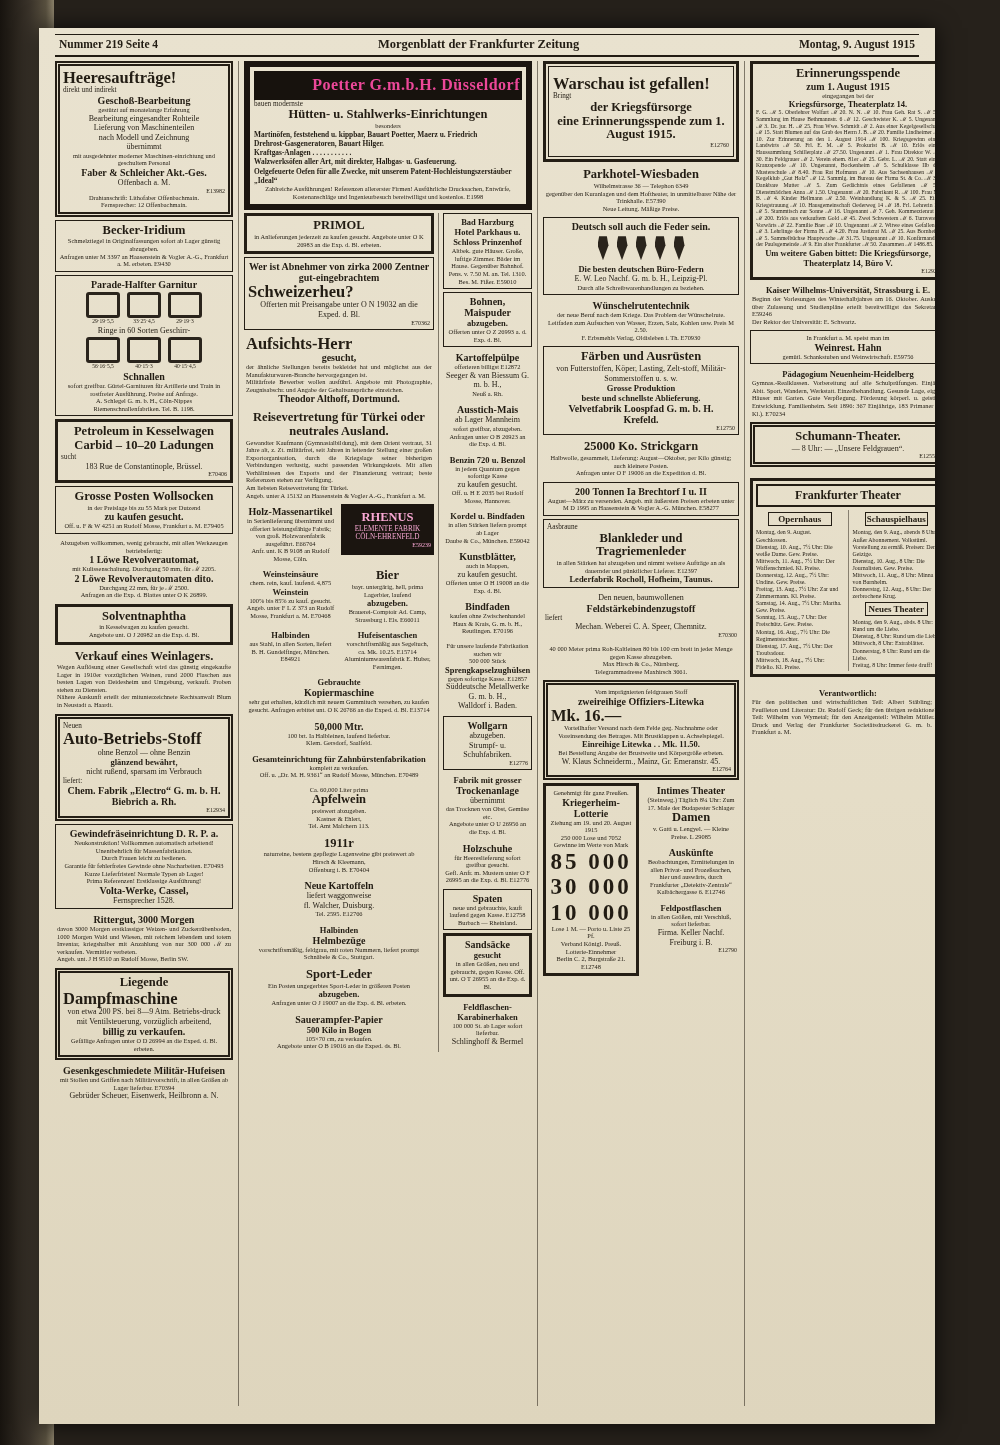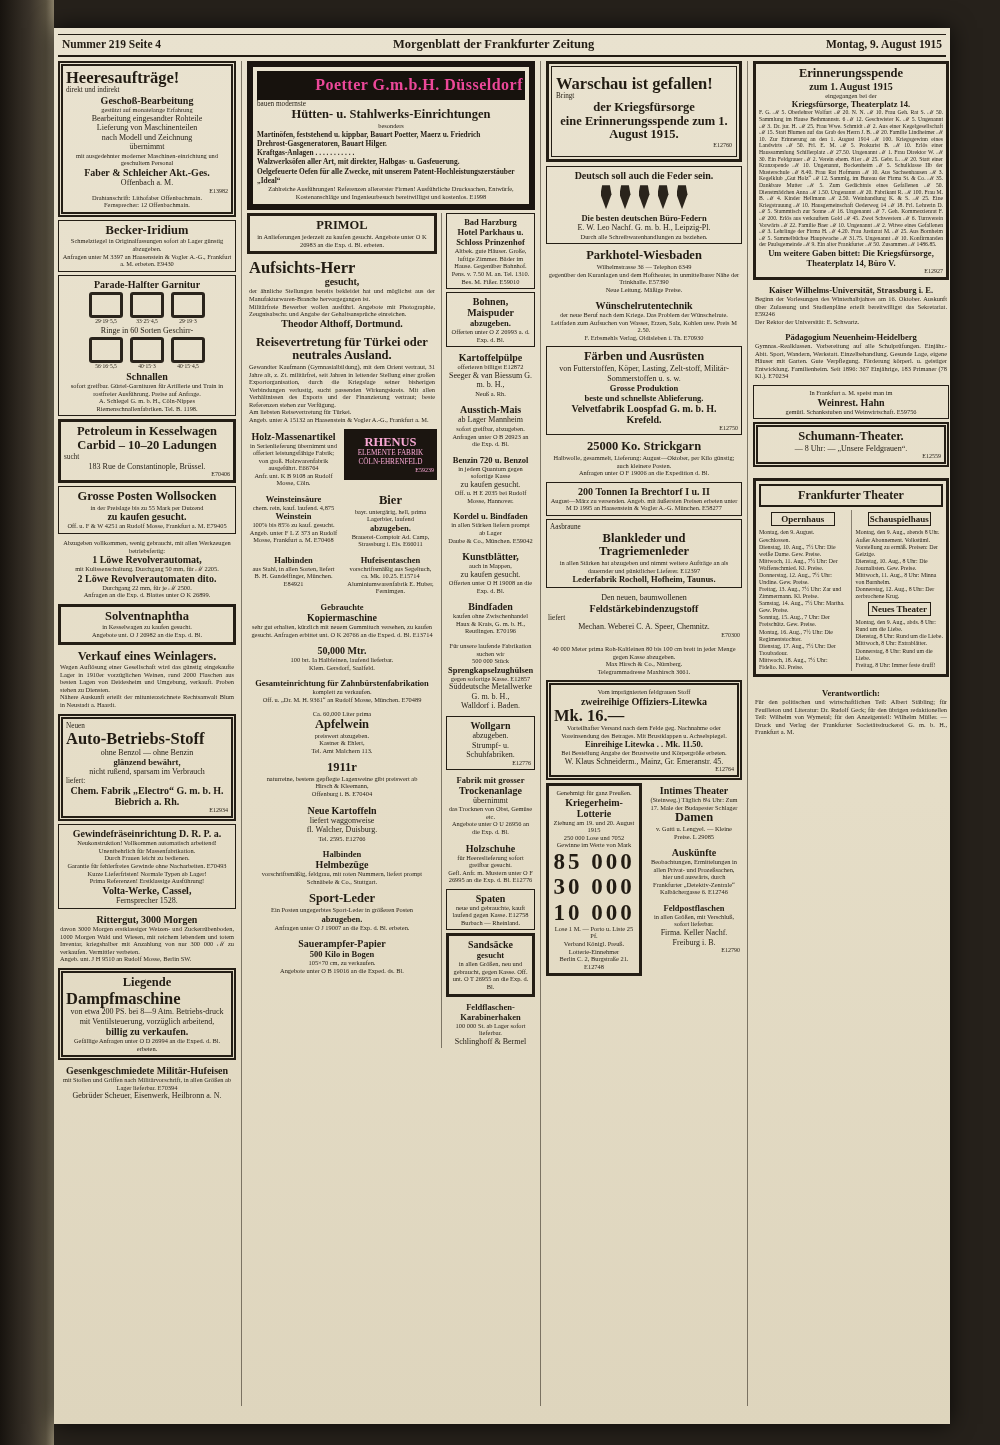--- a/index.html
+++ b/index.html
@@ -1,19 +1,19 @@
 <!DOCTYPE html>
 <html><head>
 <meta charset="utf-8">
 <style>
   html,body{margin:0;padding:0}
   body{width:1000px;height:1445px;background:#26211b;font-family:"Liberation Serif","DejaVu Serif",serif;position:relative;overflow:hidden}
   .edge-left{position:absolute;left:0;top:0;width:54px;height:1445px;background:linear-gradient(90deg,#17130e,#3a332a 55%,#58503f 85%,#8a8069);}
   .edge-right{position:absolute;right:0;top:0;width:50px;height:1445px;background:linear-gradient(270deg,#151italic10f,#241f18 40%,#4a4234 80%,#6e6450);}
-  .page{position:absolute;left:54px;top:28px;width:896px;height:1396px;background:linear-gradient(180deg,#e9e2cf,#e5ddc7 55%,#ded5bd);color:#221c13;box-shadow:0 0 22px rgba(0,0,0,.75);padding:6px 4px;box-sizing:border-box;overflow:hidden}
+  .page{position:absolute;left:39px;top:28px;width:896px;height:1396px;background:linear-gradient(180deg,#e9e2cf,#e5ddc7 55%,#ded5bd);color:#221c13;box-shadow:0 0 22px rgba(0,0,0,.75);padding:6px 16px;box-sizing:border-box;overflow:hidden}
   .masthead{display:flex;justify-content:space-between;align-items:baseline;font-weight:bold;font-size:11.5px;border-top:1px solid #221c13;border-bottom:2px solid #221c13;padding:2px 4px 3px;margin-bottom:4px}
   .masthead .c{font-size:12.5px}
   .cols{display:flex;gap:5px;align-items:flex-start}
   .cols>*+*{border-left:1px solid rgba(40,32,22,.55);padding-left:5px}
   .col{display:flex;flex-direction:column;gap:3px;overflow:hidden}
   .col1{flex:0 0 178px;height:1345px}
   .mid{flex:0 0 288px;height:1345px;display:flex;flex-direction:column;gap:3px;overflow:hidden}
   .midrow{display:flex;gap:4px}
   .col2{flex:0 0 190px;overflow:hidden}
   .col3{flex:1;overflow:hidden;border-left:1px solid rgba(40,32,22,.55);padding-left:4px}
@@ -188,20 +188,26 @@
 Oelgefeuerte Oefen für alle Zwecke, mit unserem Patent-Hochleistungszerstäuber „Ideal“</div>
             <div class="b tiny">Zahlreiche Ausführungen! Referenzen allererster Firmen! Ausführliche Drucksachen, Entwürfe, Kostenanschläge und Ingenieurbesuch bereitwilligst und kostenlos.  E1998</div>
           </div>
         </div>
       <div class="midrow">
         <div class="col col2">
             <div class="ad f-thick">
               <div class="b h2">PRIMOL</div>
               <div class="b tiny">in Anlieferungen jederzeit zu kaufen gesucht. Angebote unter O K 26983 an die Exp. d. Bl. erbeten.</div>
             </div>
+            <div class="ad f-single">
+              <div class="b h3">Wer ist Abnehmer von zirka 2000 Zentner gut-eingebrachtem</div>
+              <div class="b h1">Schweizerheu?</div>
+              <div class="b body">Offerten mit Preisangabe unter O N 19032 an die Exped. d. Bl.</div>
+              <div class="b enum">E70362</div>
+            </div>
             <div class="ad f-none">
               <div class="b h1">Aufsichts-Herr</div>
               <div class="b h3">gesucht,</div>
               <div class="b tinyl">der ähnliche Stellungen bereits bekleidet hat und möglichst aus der Manufakturwaren-Branche hervorgegangen ist.
 Militärfreie Bewerber wollen ausführl. Angebote mit Photographie, Zeugnisabschr. und Angabe der Gehaltsansprüche einreichen.</div>
               <div class="b h3">Theodor Althoff, Dortmund.</div>
             </div>
             <div class="ad f-none">
               <div class="b h2">Reisevertretung für Türkei oder neutrales Ausland.</div>
               <div class="b tinyl">Gewandter Kaufmann (Gymnasialbildung), mit dem Orient vertraut, 31 Jahre alt, z. Zt. militärfrei, seit Jahren in leitender Stellung einer großen Exportorganisation, durch die Kriegslage seiner bisherigen Verbindungen verlustig, sucht passenden Wirkungskreis. Mit allen Verhältnissen des Exports und der Finanzierung vertraut; beste Referenzen stehen zur Verfügung.
@@ -407,32 +413,32 @@
     </div>
 
     <div class="col col4">
         <div class="ad f-ornate">
           <div class="b h1">Warschau ist gefallen!</div>
           <div class="b small">Bringt</div>
           <div class="b h2">der Kriegsfürsorge</div>
           <div class="b h2">eine Erinnerungsspende zum 1. August 1915.</div>
           <div class="b enum">E12760</div>
         </div>
+        <div class="ad f-none">
+          <div class="b h2">Parkhotel-Wiesbaden</div>
+          <div class="b tiny">Wilhelmstrasse 36 — Telephon 6349
+gegenüber den Kuranlagen und dem Hoftheater, in unmittelbarer Nähe der Trinkhalle.  E57390
+Neue Leitung.   Mäßige Preise.</div>
+        </div>
         <div class="ad f-single">
           <div class="b h3">Deutsch soll auch die Feder sein.</div>
           <div class="b nibs"><span class="nib"></span><span class="nib"></span><span class="nib"></span><span class="nib"></span><span class="nib"></span></div>
           <div class="b h4">Die besten deutschen Büro-Federn</div>
           <div class="b body">E. W. Leo Nachf. G. m. b. H., Leipzig-Pl.</div>
           <div class="b tiny">Durch alle Schreibwarenhandlungen zu beziehen.</div>
-        </div>
-        <div class="ad f-none">
-          <div class="b h2">Parkhotel-Wiesbaden</div>
-          <div class="b tiny">Wilhelmstrasse 36 — Telephon 6349
-gegenüber den Kuranlagen und dem Hoftheater, in unmittelbarer Nähe der Trinkhalle.  E57390
-Neue Leitung.   Mäßige Preise.</div>
         </div>
         <div class="ad f-none">
           <div class="b h3">Wünschelrutentechnik</div>
           <div class="b tiny">der neue Beruf nach dem Kriege. Das Problem der Wünschelrute. Leitfaden zum Aufsuchen von Wasser, Erzen, Salz, Kohlen usw. Preis M 2.50.
 F. Erbsmehls Verlag, Oldisleben i. Th.  E70930</div>
         </div>
         <div class="ad f-single">
           <div class="b h2">Färben und Ausrüsten</div>
           <div class="b body">von Futterstoffen, Köper, Lasting, Zelt-stoff, Militär-Sommerstoffen u. s. w.</div>
           <div class="b h4">Grosse Produktion</div>
@@ -529,28 +535,28 @@
             <div class="b h4">Kriegsfürsorge, Theaterplatz 14.</div>
             <div class="b fine">F. G. ℳ 5. Oberlehrer Wolfart ℳ 20. N. N. ℳ 10. Frau Geh. Rat S. ℳ 50. Sammlung im Hause Bethmannstr. 6 ℳ 12. Geschwister K. ℳ 5. Ungenannt ℳ 3. Dr. jur. H. ℳ 25. Frau Wwe. Schmidt ℳ 2. Aus einer Kegelgesellschaft ℳ 15. Statt Blumen auf das Grab des Herrn J. B. ℳ 20. Familie Lindheimer ℳ 10. Zur Erinnerung an den 1. August 1914 ℳ 100. Kriegsgewinn eines Landwirts ℳ 50. Frl. E. M. ℳ 5. Prokurist B. ℳ 10. Erlös einer Haussammlung Schillerplatz ℳ 27.50. Ungenannt ℳ 1. Frau Direktor W. ℳ 30. Ein Feldgrauer ℳ 2. Verein ehem. 81er ℳ 25. Gebr. L. ℳ 20. Statt einer Kranzspende ℳ 10. Ungenannt, Bockenheim ℳ 5. Schulklasse IIb der Musterschule ℳ 8.40. Frau Rat Hofmann ℳ 10. Aus Sachsenhausen ℳ 3. Kegelklub „Gut Holz“ ℳ 12. Sammlg. im Bureau der Firma St. &amp; Co. ℳ 35. Dankbare Mutter ℳ 5. Zum Gedächtnis eines Gefallenen ℳ 50. Dienstmädchen Anna ℳ 1.50. Ungenannt ℳ 20. Fabrikant R. ℳ 100. Frau M. B. ℳ 4. Kinder Hellmann ℳ 2.50. Weinhandlung K. &amp; S. ℳ 25. Eine Kriegstrauung ℳ 10. Hausgemeinschaft Oederweg 14 ℳ 18. Frl. Lehrerin D. ℳ 5. Stammtisch zur Sonne ℳ 16. Ungenannt ℳ 7. Geh. Kommerzienrat F. ℳ 200. Erlös aus verkauftem Gold ℳ 45. Zwei Schwestern ℳ 6. Turnverein Vorwärts ℳ 22. Familie Baer ℳ 10. Ungenannt ℳ 2. Witwe eines Gefallenen ℳ 3. Lehrlinge der Firma H. ℳ 4.20. Frau Justizrat M. ℳ 25. Aus Bornheim ℳ 5. Sammelbüchse Hauptwache ℳ 31.75. Ungenannt ℳ 10. Konfirmanden der Paulsgemeinde ℳ 9. Ein alter Frankfurter ℳ 50. Zusammen ℳ 1486.85.</div>
             <div class="b h4">Um weitere Gaben bittet: Die Kriegsfürsorge, Theaterplatz 14, Büro V.</div>
             <div class="b enum">E12927</div>
           </div>
           <div class="ad f-none">
             <div class="b h4">Kaiser Wilhelms-Universität, Strassburg i. E.</div>
             <div class="b tinyl">Beginn der Vorlesungen des Winterhalbjahres am 16. Oktober. Auskunft über Zulassung und Studienpläne erteilt bereitwilligst das Sekretariat.  E59246
 Der Rektor der Universität: E. Schwartz.</div>
           </div>
-          <div class="ad f-none">
-            <div class="b h4">Pädagogium Neuenheim-Heidelberg</div>
-            <div class="b tinyl">Gymnas.-Realklassen. Vorbereitung auf alle Schulprüfungen. Einjähr.-Abit. Sport, Wandern, Werkstatt. Einzelbehandlung. Gesunde Lage, eigene Häuser mit Garten. Gute Verpflegung. Förderung körperl. u. geistiger Entwicklung. Familienheim. Seit 1896: 367 Einjährige, 183 Primaner (78 Kl.).  E70234</div>
-          </div>
           <div class="ad f-single">
             <div class="b tiny">In Frankfurt a. M. speist man im</div>
             <div class="b h3">Weinrest. Hahn</div>
             <div class="b tiny">gemütl. Schankstuben und Weinwirtschaft.  E59756</div>
+          </div>
+          <div class="ad f-none">
+            <div class="b h4">Pädagogium Neuenheim-Heidelberg</div>
+            <div class="b tinyl">Gymnas.-Realklassen. Vorbereitung auf alle Schulprüfungen. Einjähr.-Abit. Sport, Wandern, Werkstatt. Einzelbehandlung. Gesunde Lage, eigene Häuser mit Garten. Gute Verpflegung. Förderung körperl. u. geistiger Entwicklung. Familienheim. Seit 1896: 367 Einjährige, 183 Primaner (78 Kl.).  E70234</div>
           </div>
           <div class="ad f-double">
             <div class="b h2">Schumann-Theater.</div>
             <div class="b body">— 8 Uhr: — „Unsere Feldgrauen“.</div>
             <div class="b enum">E12559</div>
           </div>
         </div>
 
       <div class="ad f-thick theaterbox">
         <div class="thead">Frankfurter Theater</div>

